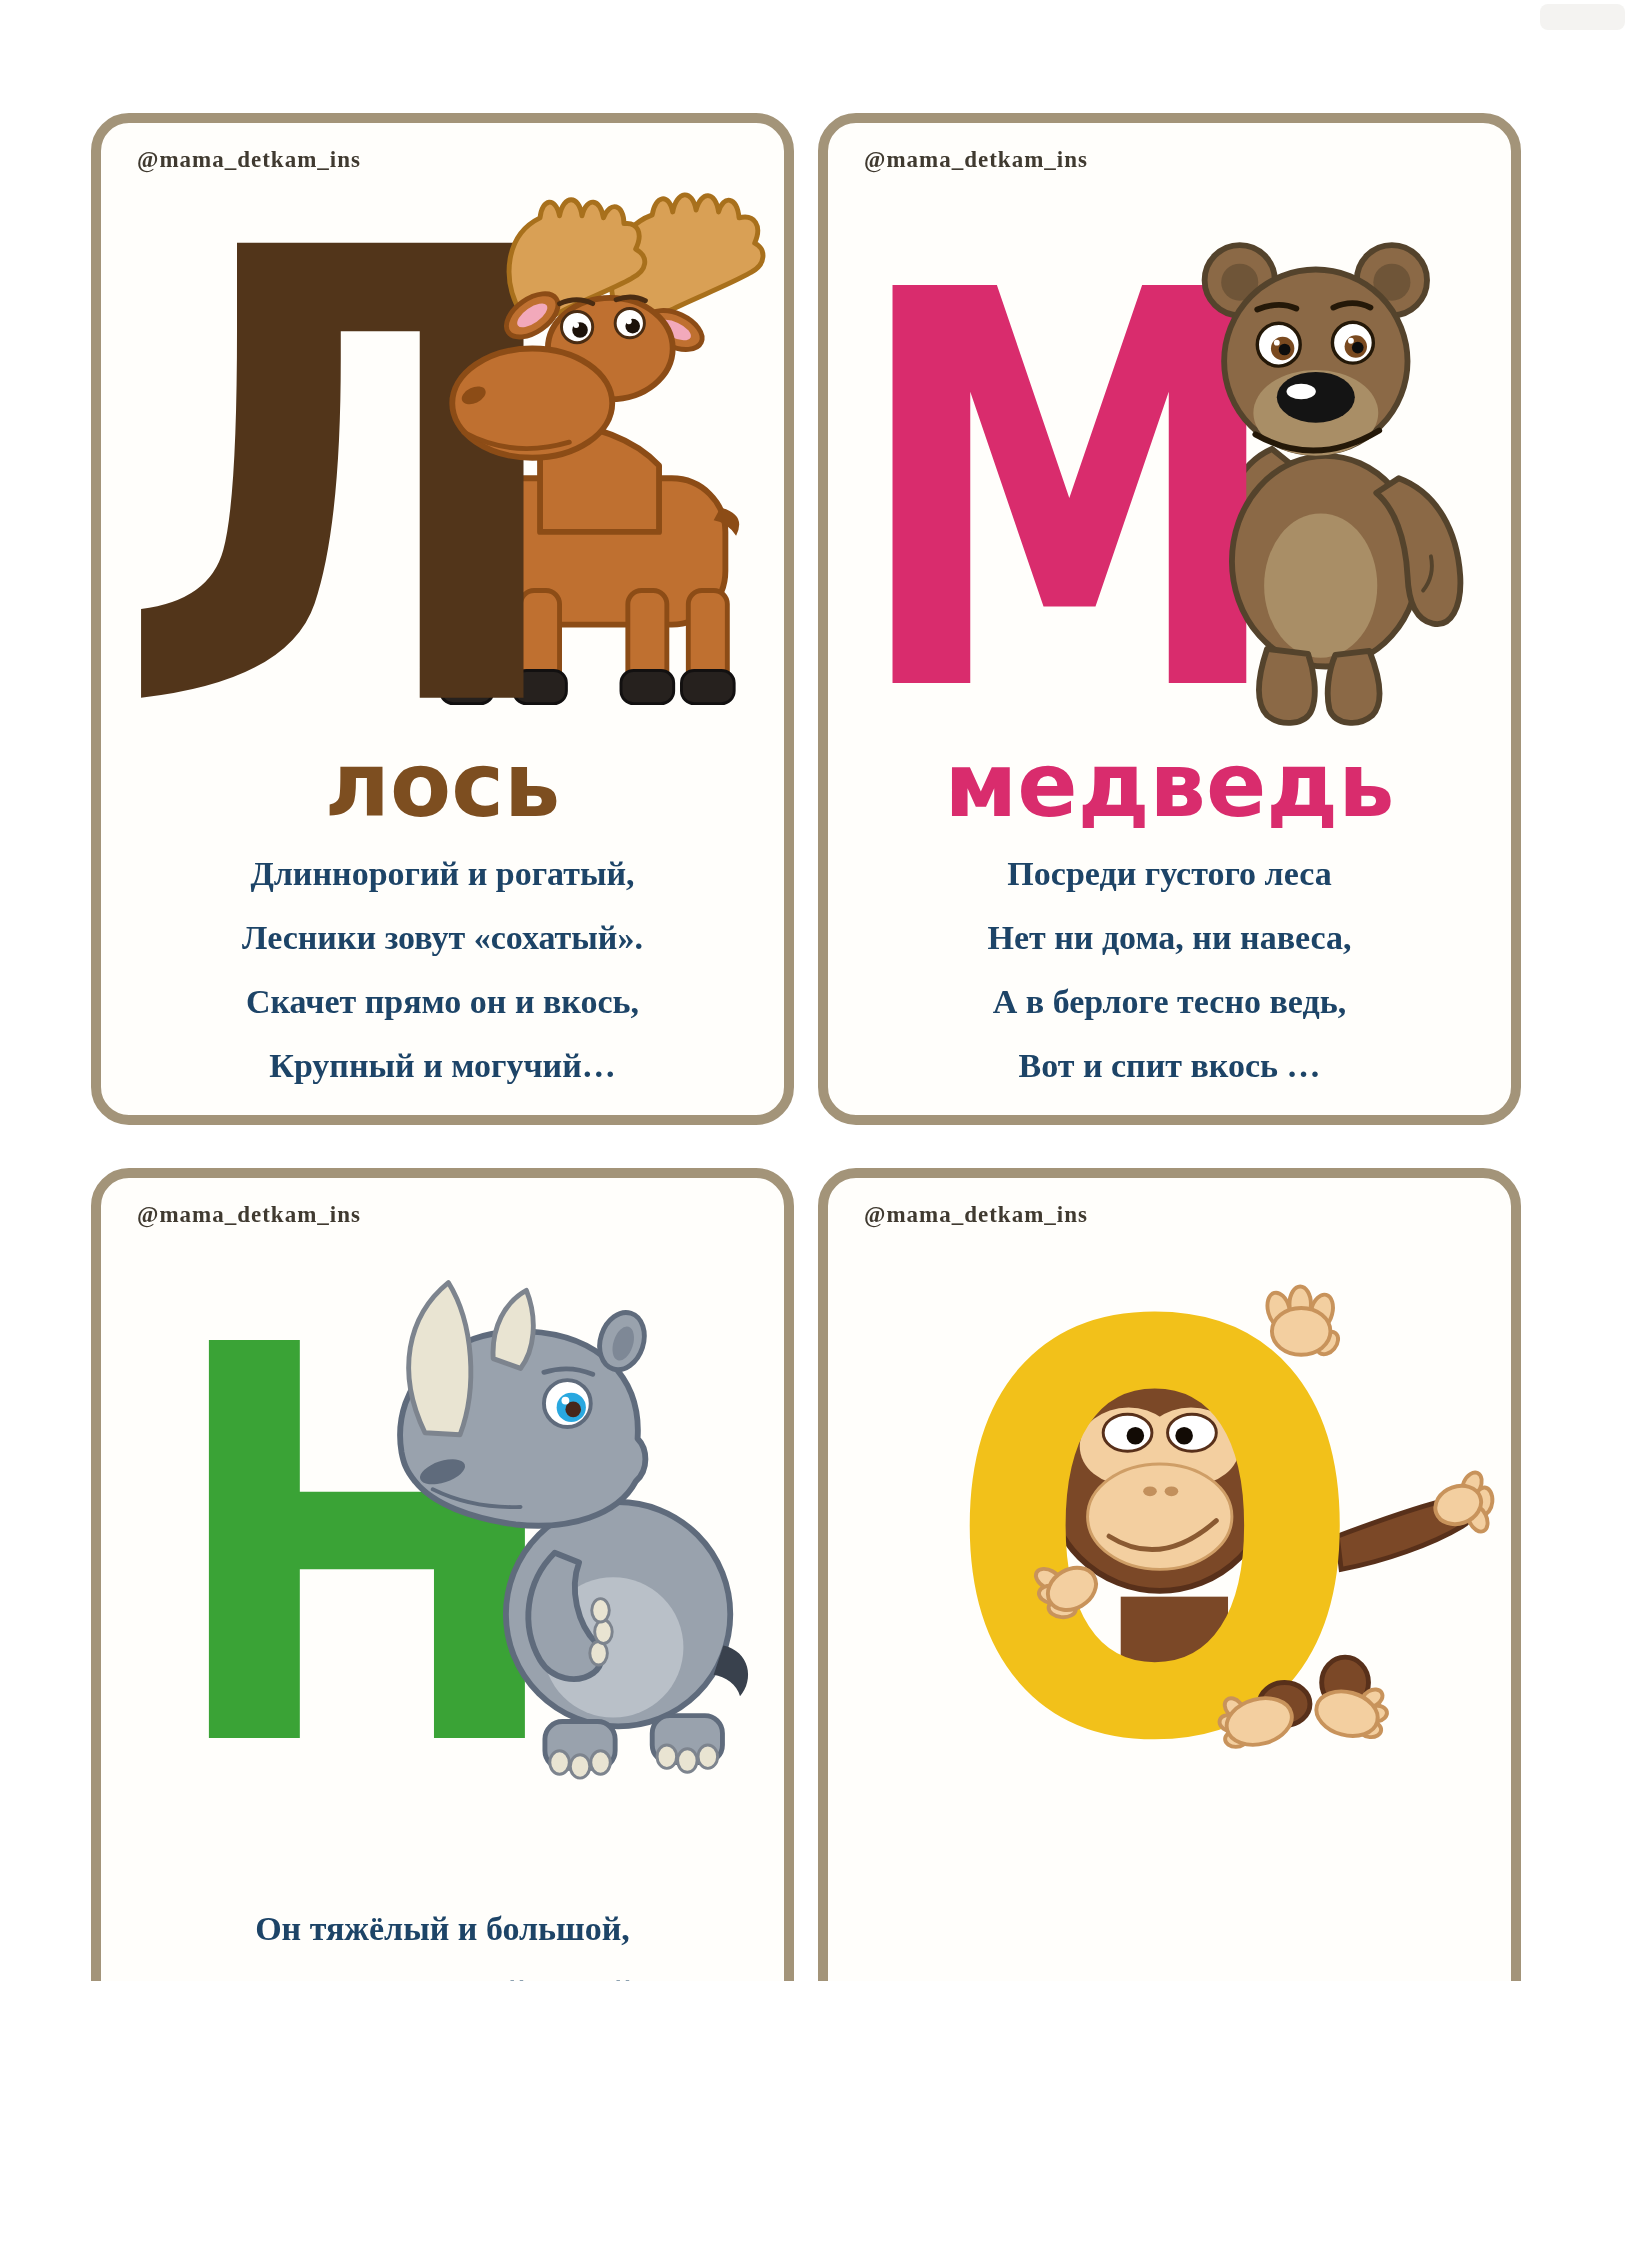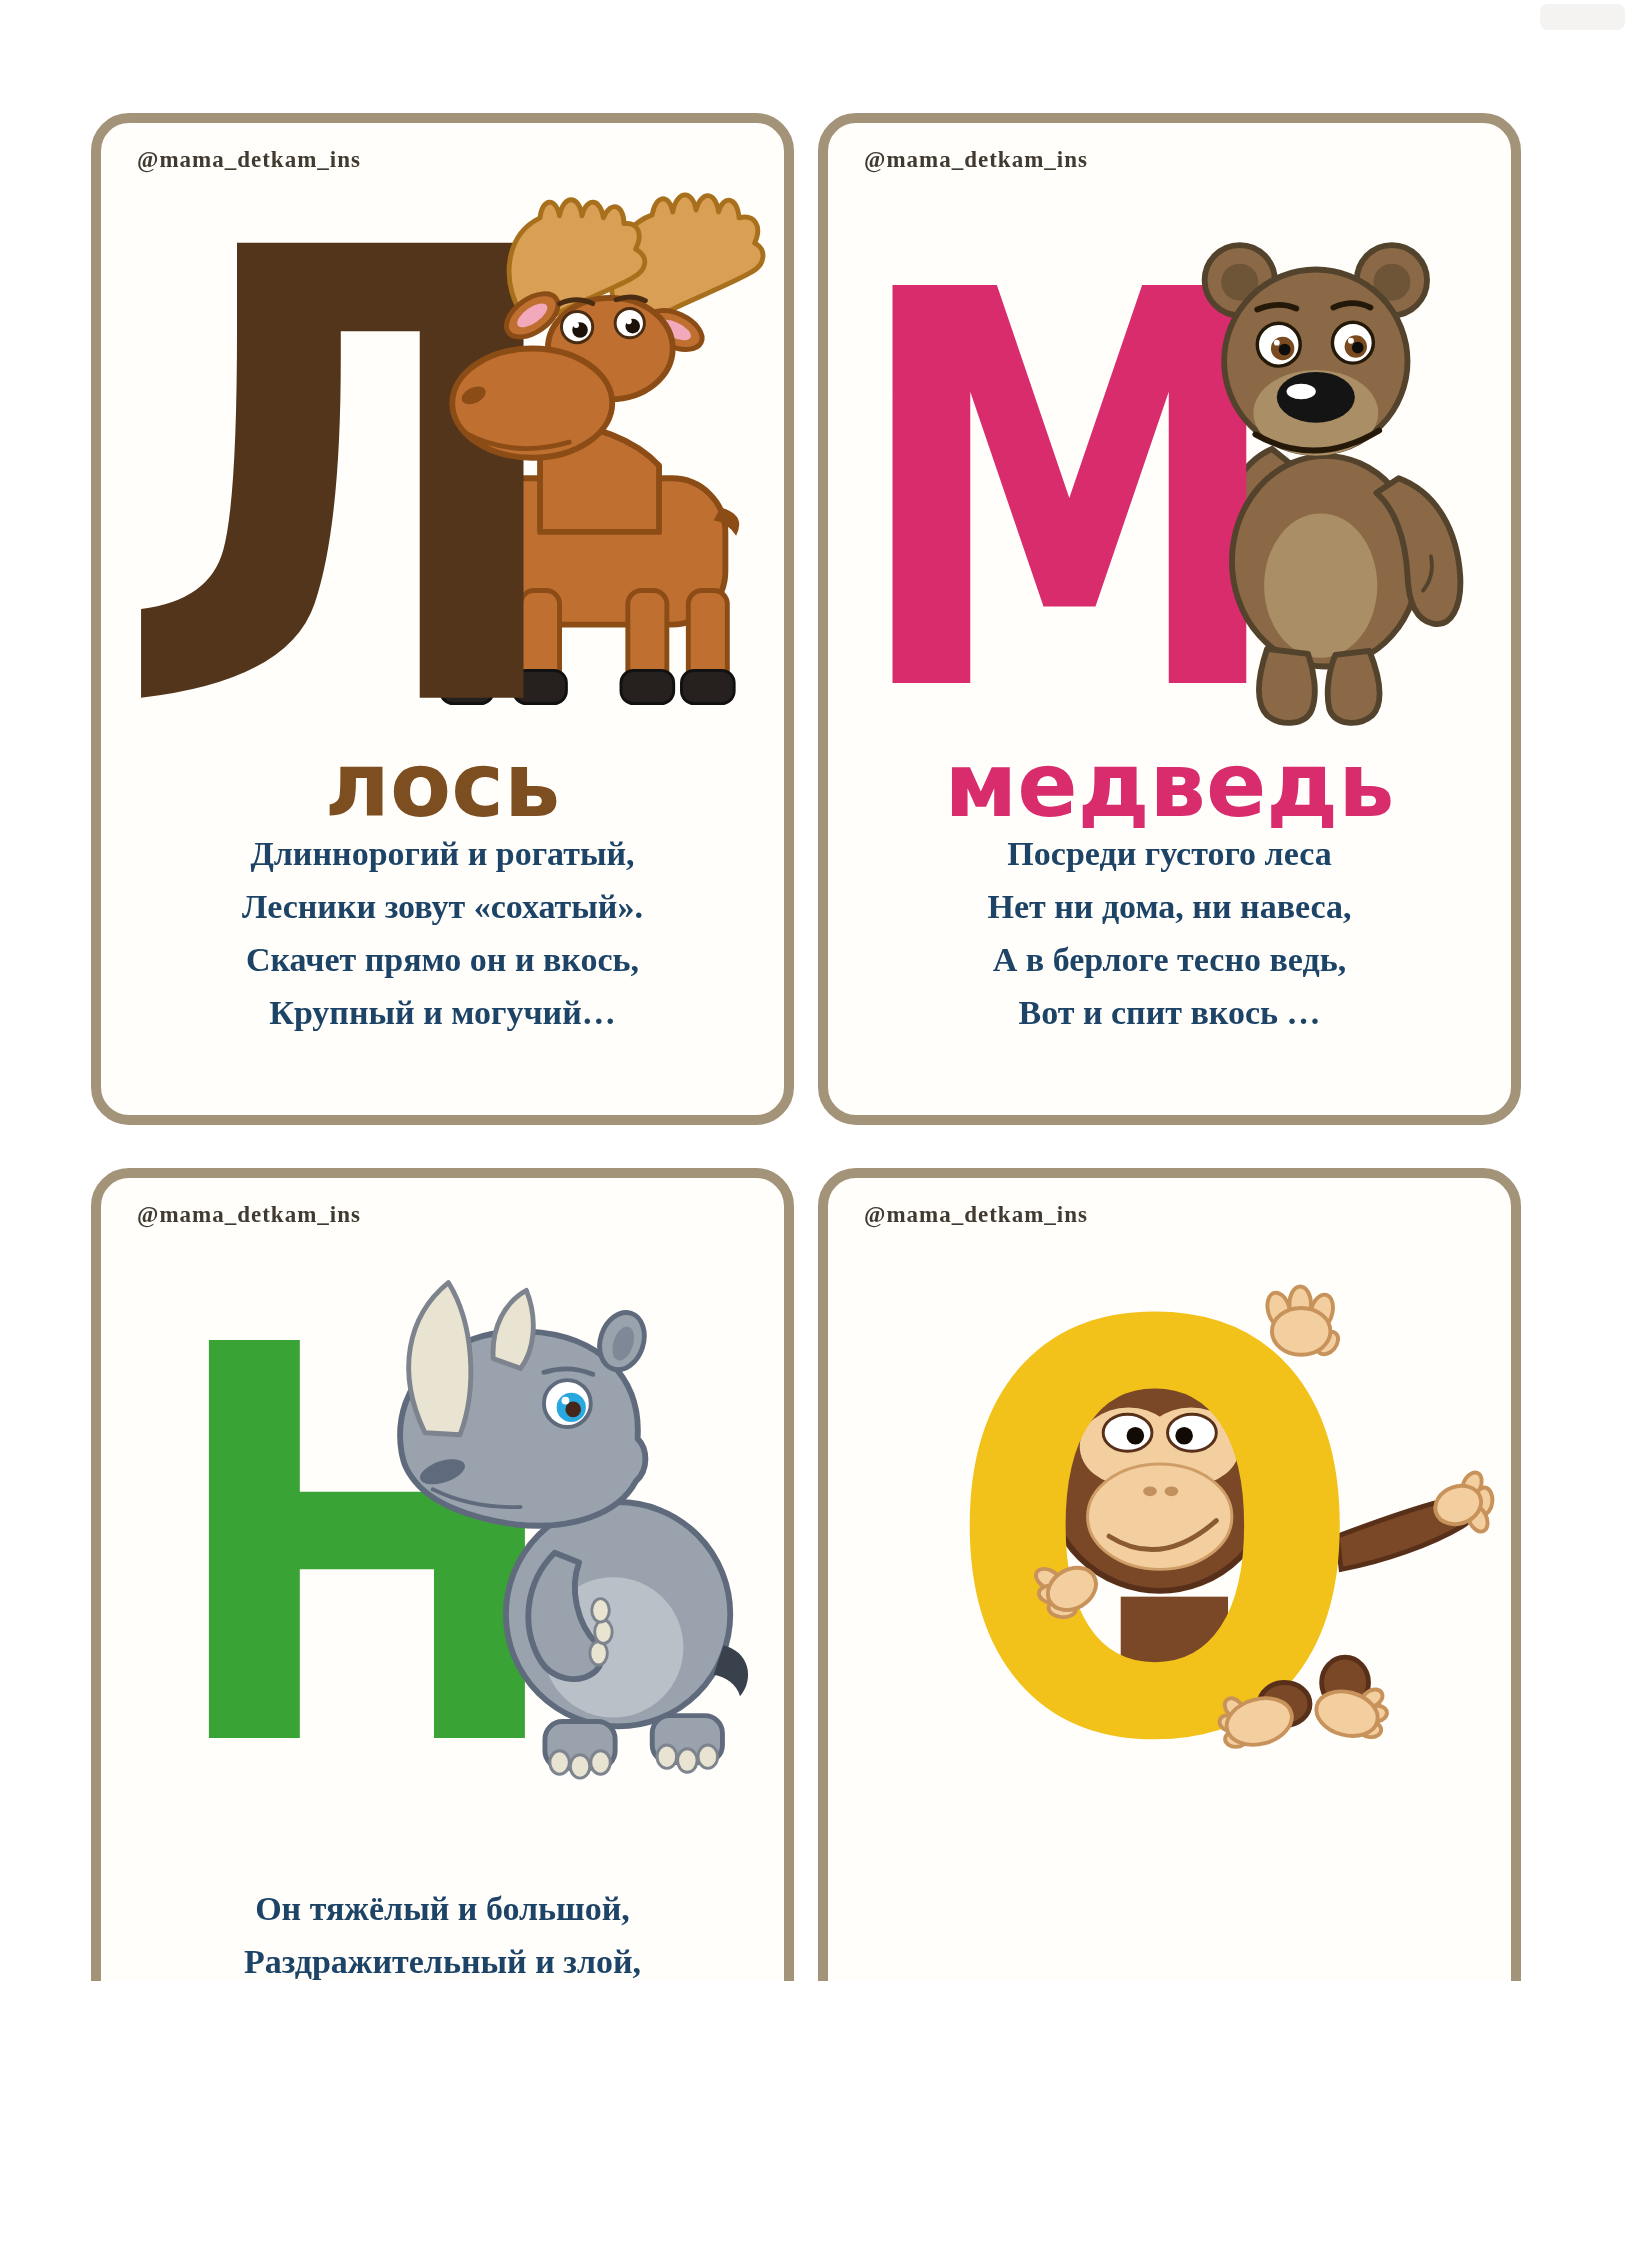--- a/index.html
+++ b/index.html
@@ -16,22 +16,22 @@
         font-family:"Liberation Serif", serif;font-weight:bold;font-size:23px;color:#403a30;letter-spacing:1px;}
   .art{position:absolute;left:4px;top:48px;width:675px;height:556px;}
   .art svg{width:100%;height:100%;display:block;}
   .big-letter{font-family:"DejaVu Sans", sans-serif;font-weight:bold;}
   .title{position:absolute;top:610px;left:0;width:100%;text-align:center;
         font-family:"DejaVu Sans", sans-serif;font-weight:bold;font-size:89px;letter-spacing:0px;}
   .t-brown{color:#7d4e20;}
   .t-pink{color:#d92c6d;}
   .t-green{color:#3aa336;}
   .t-yellow{color:#f0b713;}
-  .poem{position:absolute;top:704px;left:0;width:100%;text-align:center;white-space:pre-line;
-        font-family:"Liberation Serif", serif;font-weight:bold;font-size:34px;line-height:53px;color:#1d4467;}
+  .poem{position:absolute;top:719px;left:0;width:100%;text-align:center;white-space:pre-line;
+        font-family:"Liberation Serif", serif;font-weight:bold;font-size:34px;line-height:64px;color:#1d4467;}
   .poem-tall{top:685px;line-height:46px;}
 </style>
 </head>
 <body>
 
 <div class="page">
   <div class="smudge"></div>
 
   <div class="card c1">
     <div class="watermark">@mama_detkam_ins</div>

